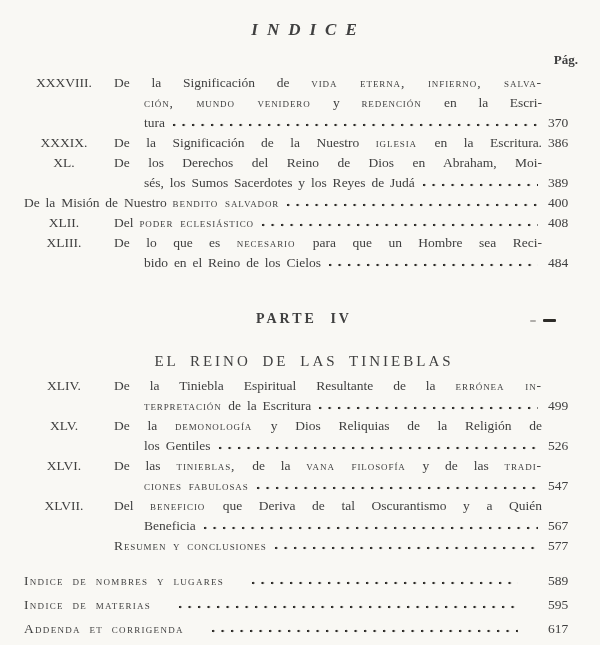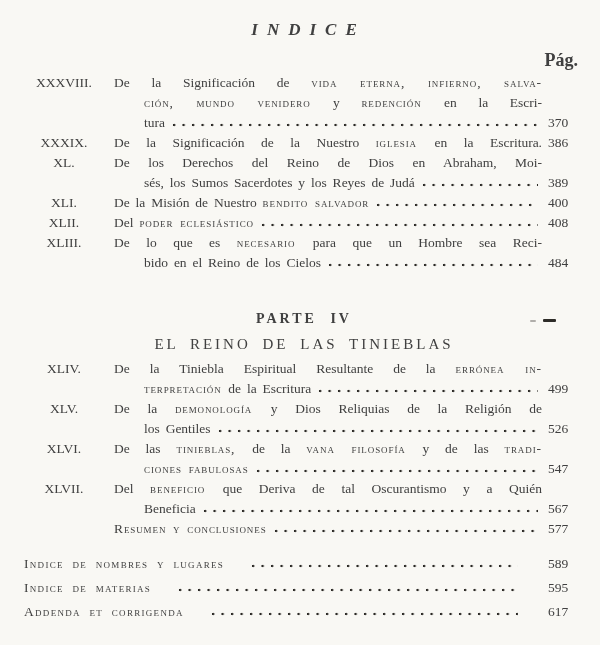--- a/index.html
+++ b/index.html
@@ -19,21 +19,21 @@
     font-style:italic;
     font-weight:bold;
     font-size:17px;
     line-height:24px;
     letter-spacing:9px;
     padding-left:9px; 
   }
   .pag-label {
     margin-top:10px;
     text-align:right;
-    font-size:18px;
+    font-size:13px;
     line-height:16px;
     font-weight:bold;
     padding-right:6px;
   }
   .toc { margin-top:5px; }
   .row {
     display:flex;
     align-items:baseline;
     font-size:13.5px;
     line-height:20px;
@@ -73,21 +73,21 @@
   }
   .part-block { position:relative; margin-top:38px; text-align:center; }
   .part-heading {
     font-size:14px;
     line-height:15px;
     font-weight:bold;
     letter-spacing:3px;
     word-spacing:7px;
   }
   .part-title {
-    margin-top:8px;
+    margin-top:25px;
     font-size:15px;
     line-height:20px;
     letter-spacing:3px;
     word-spacing:5px;
   }
   .stray-mark-dark {
     position:absolute; right:28px; top:8px;
     width:13px; height:2.5px; background:#2e2c28; border-radius:1px;
   }
   .stray-mark-light {
@@ -134,21 +134,20 @@
         <span class="txt fill"><span>De los Derechos del Reino de Dios en Abraham, Moi-</span></span>
         <span class="pg"></span>
       </div>
       <div class="row">
         <span class="num"></span>
         <span class="txt ind1"><span>sés, los Sumos Sacerdotes y los Reyes de Judá</span></span>
         <span class="leader"></span>
         <span class="pg">389</span>
       </div>
       <div class="row">
-        <span class="num">XLI.</span>
         <span class="txt"><span>De la Misión de Nuestro </span><span class="sc">bendito salvador</span></span>
         <span class="leader"></span>
         <span class="pg">400</span>
       </div>
       <div class="row">
         <span class="num">XLII.</span>
         <span class="txt"><span>Del </span><span class="sc">poder eclesiástico</span></span>
         <span class="leader"></span>
         <span class="pg">408</span>
       </div>

